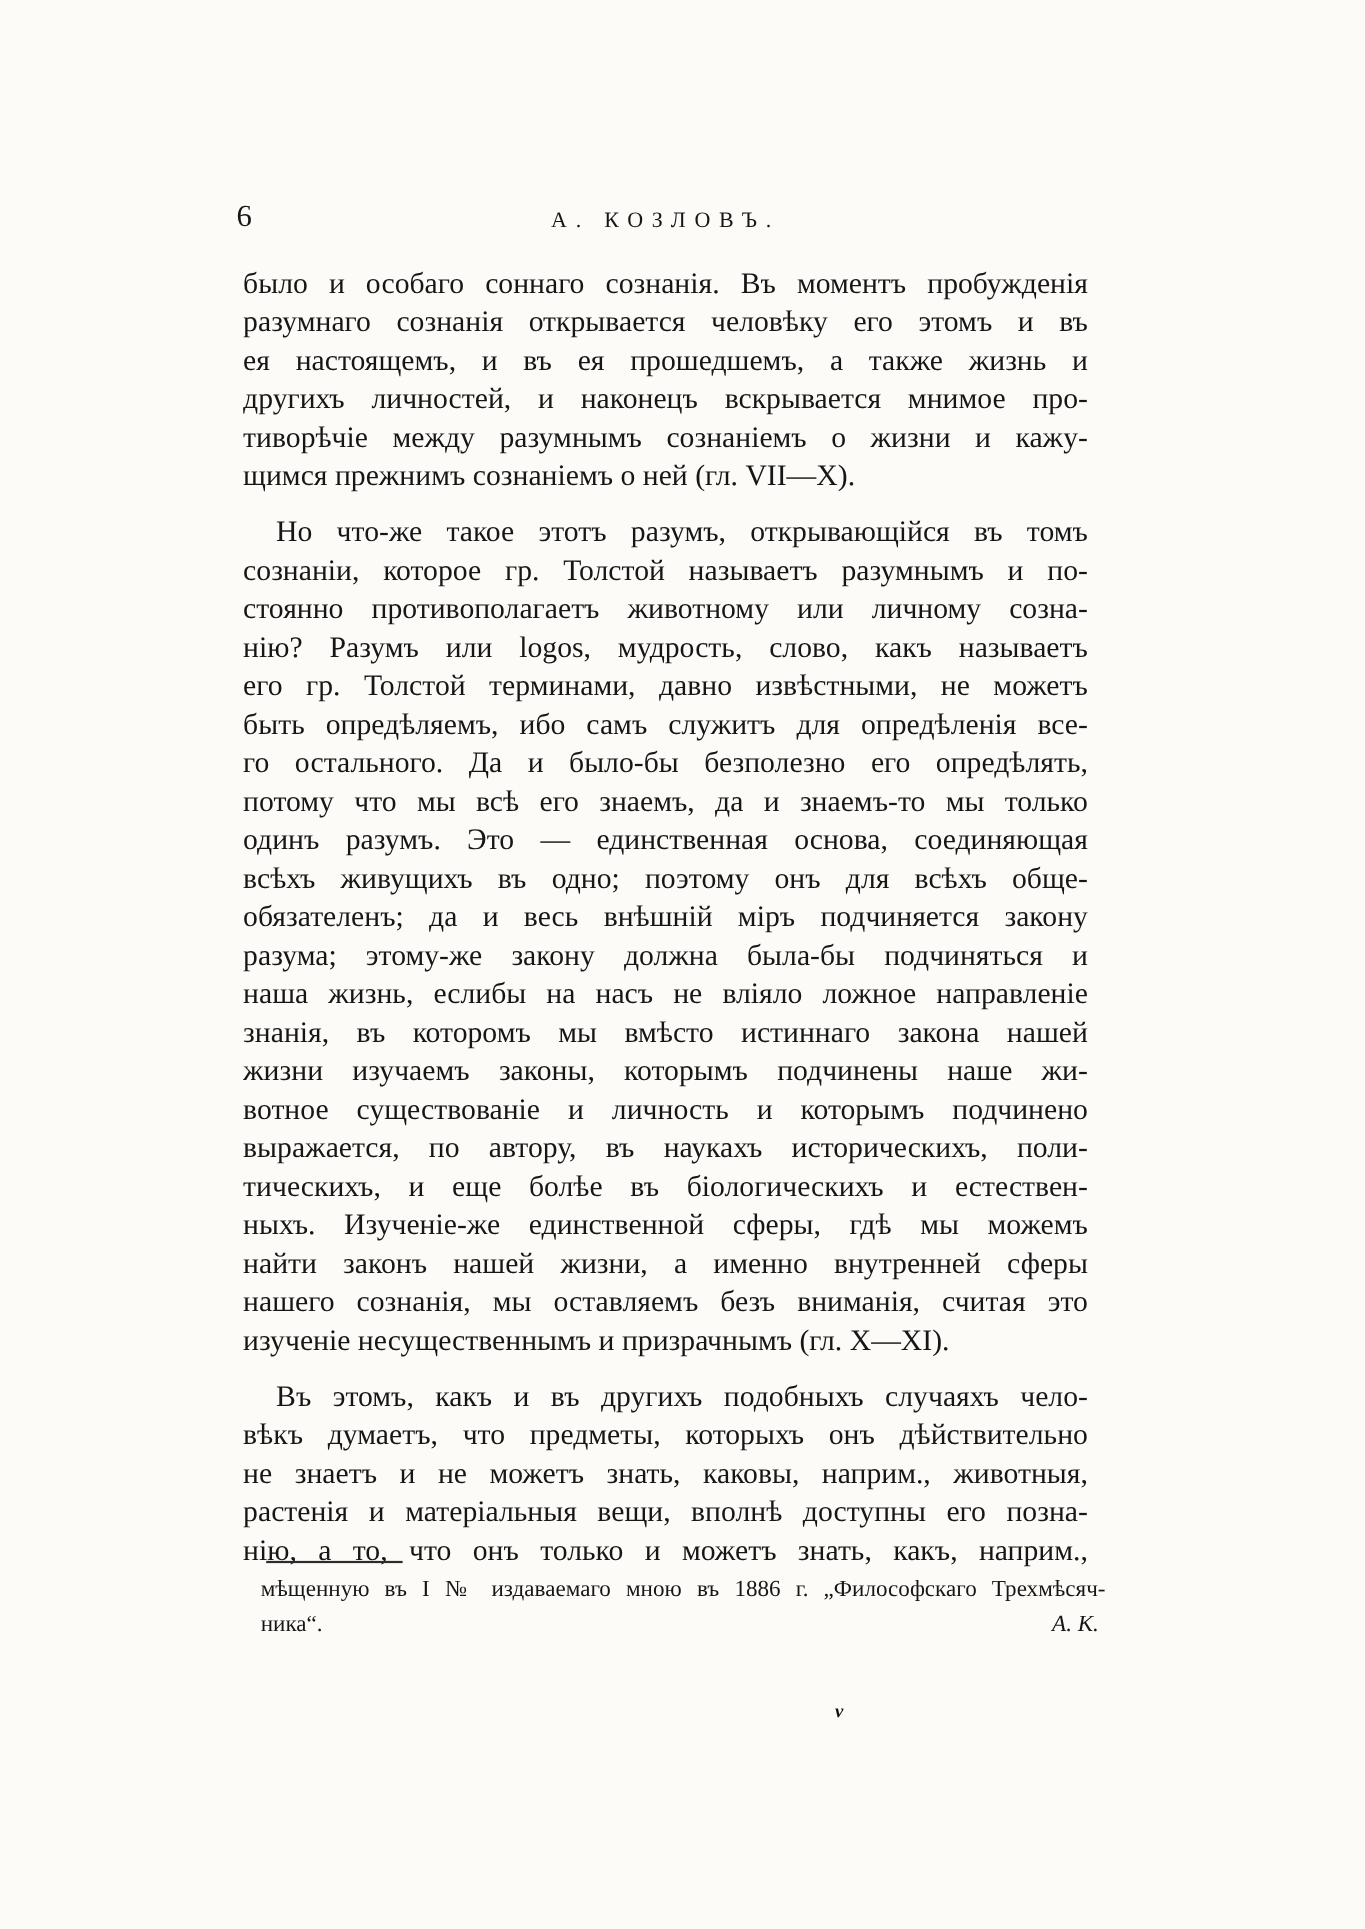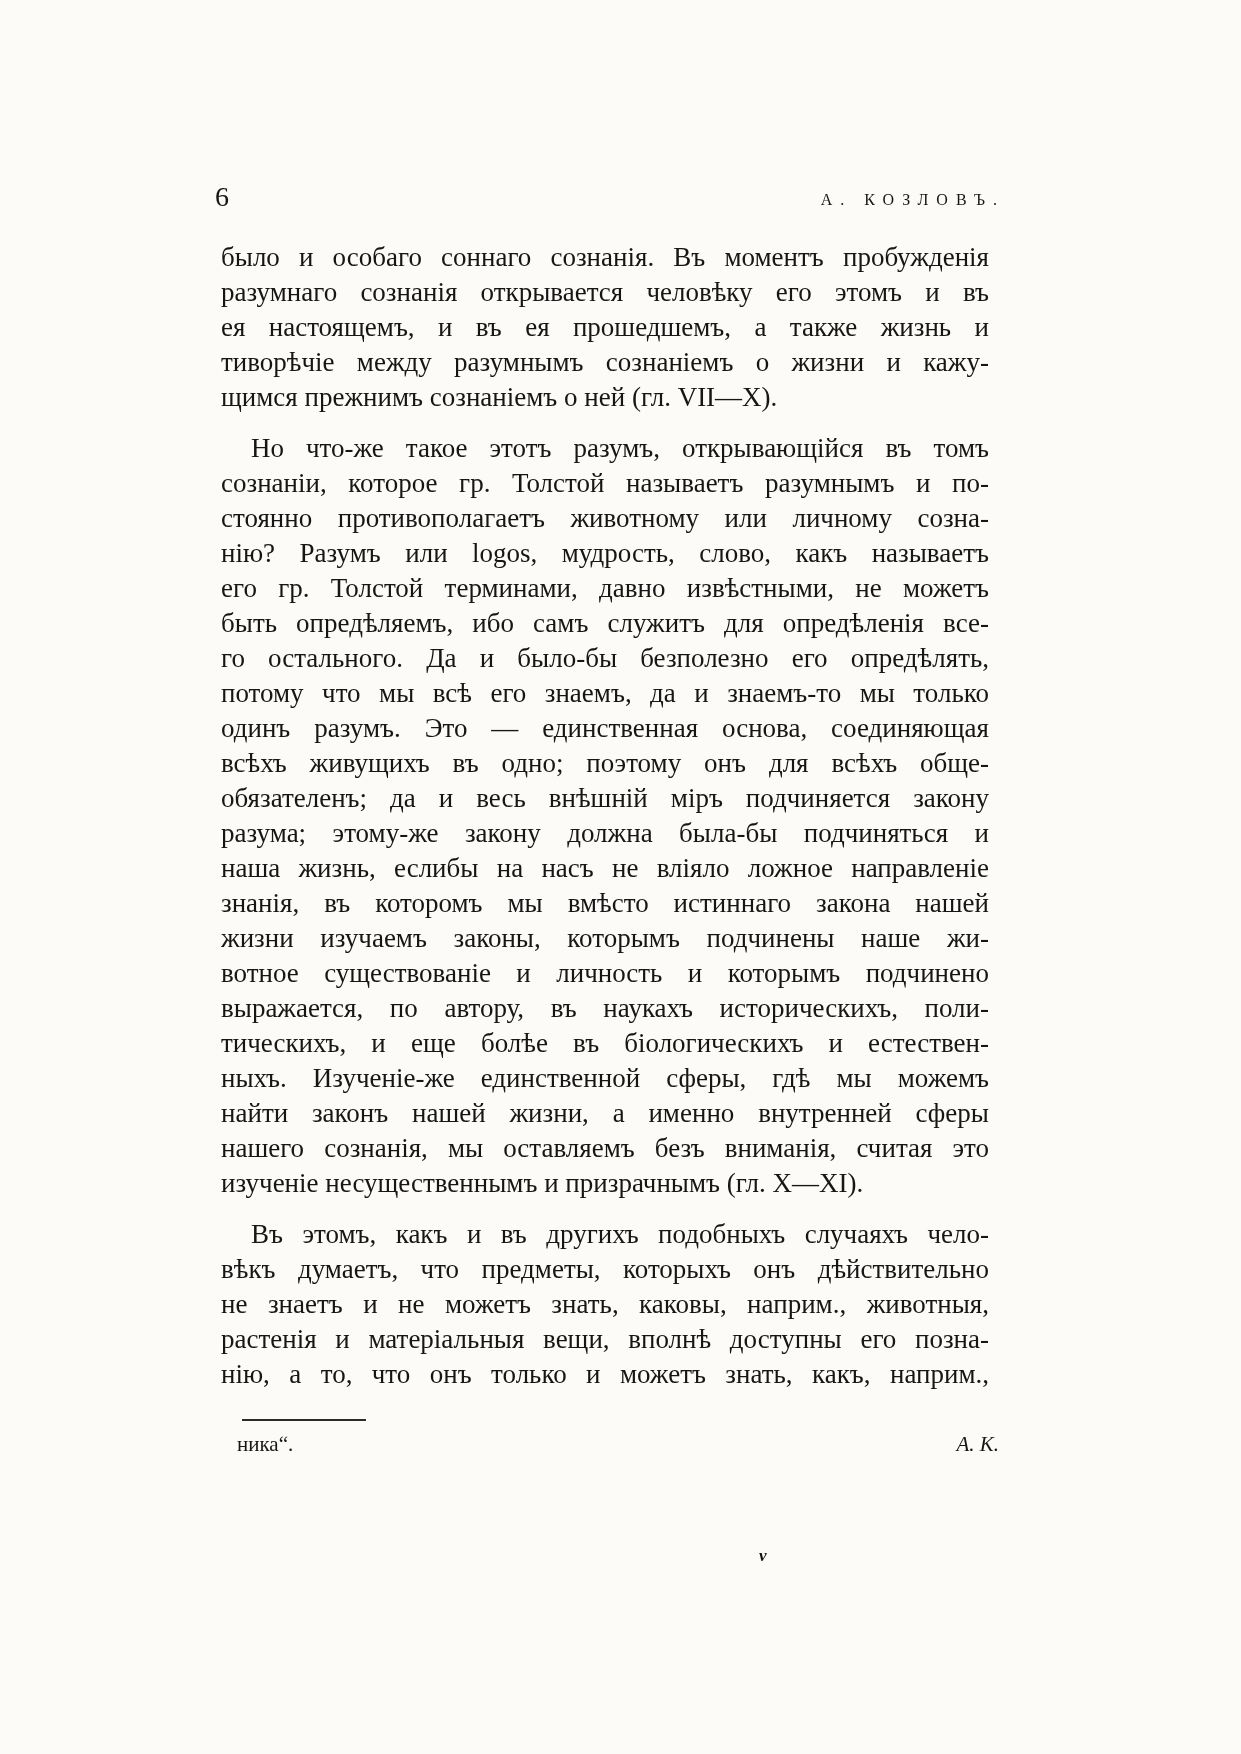--- a/index.html
+++ b/index.html
@@ -26,22 +26,22 @@
   }
   .page-number {
     position: absolute;
     left: 10px;
     top: 0;
     font-size: 28px;
     line-height: 30px;
   }
   .running-title {
     display: block;
-    text-align: right;
-    font-size: 16px;
+    text-align: center;
+    font-size: 20px;
     line-height: 30px;
     letter-spacing: 8px;
     padding-top: 3px;
   }
   .body-text {
     position: absolute;
     top: 224px;
     left: 205px;
     width: 800px;
     font-size: 27px;
@@ -109,20 +109,21 @@
   <div class="header">
     <span class="page-number">6</span>
     <span class="running-title">А. КОЗЛОВЪ.</span>
   </div>
 
   <div class="body-text" id="body-container">
       <div class="para">
         <div class="line">было и особаго соннаго сознанія. Въ моментъ пробужденія</div>
         <div class="line">разумнаго сознанія открывается человѣку его этомъ и въ</div>
         <div class="line">ея настоящемъ, и въ ея прошедшемъ, а также жизнь и</div>
+        <div class="line">другихъ личностей, и наконецъ вскрывается мнимое про-</div>
         <div class="line">тиворѣчіе между разумнымъ сознаніемъ о жизни и кажу-</div>
         <div class="line lastline">щимся прежнимъ сознаніемъ о ней (гл. VII—X).</div>
       </div>
       <div class="para">
         <div class="line indent">Но что-же такое этотъ разумъ, открывающійся въ томъ</div>
         <div class="line">сознаніи, которое гр. Толстой называетъ разумнымъ и по-</div>
         <div class="line">стоянно противополагаетъ животному или личному созна-</div>
         <div class="line">нію? Разумъ или logos, мудрость, слово, какъ называетъ</div>
         <div class="line">его гр. Толстой терминами, давно извѣстными, не можетъ</div>
         <div class="line">быть опредѣляемъ, ибо самъ служитъ для опредѣленія все-</div>
@@ -148,20 +149,21 @@
         <div class="line">вѣкъ думаетъ, что предметы, которыхъ онъ дѣйствительно</div>
         <div class="line">не знаетъ и не можетъ знать, каковы, наприм., животныя,</div>
         <div class="line">растенія и матеріальныя вещи, вполнѣ доступны его позна-</div>
         <div class="line">нію, а то, что онъ только и можетъ знать, какъ, наприм.,</div>
       </div>
     </div>
 
   <div class="footnote-rule"></div>
 
   <div class="footnote">
+    <div class="fn-line">мѣщенную въ I № издаваемаго мною въ 1886 г. „Философскаго Трехмѣсяч-</div>
     <div class="fn-line fn-last">
       <span>ника“.</span>
       <span class="fn-sig">А. К.</span>
     </div>
   </div>
 
   <div class="press-mark">v</div>
 
 </div>
 

